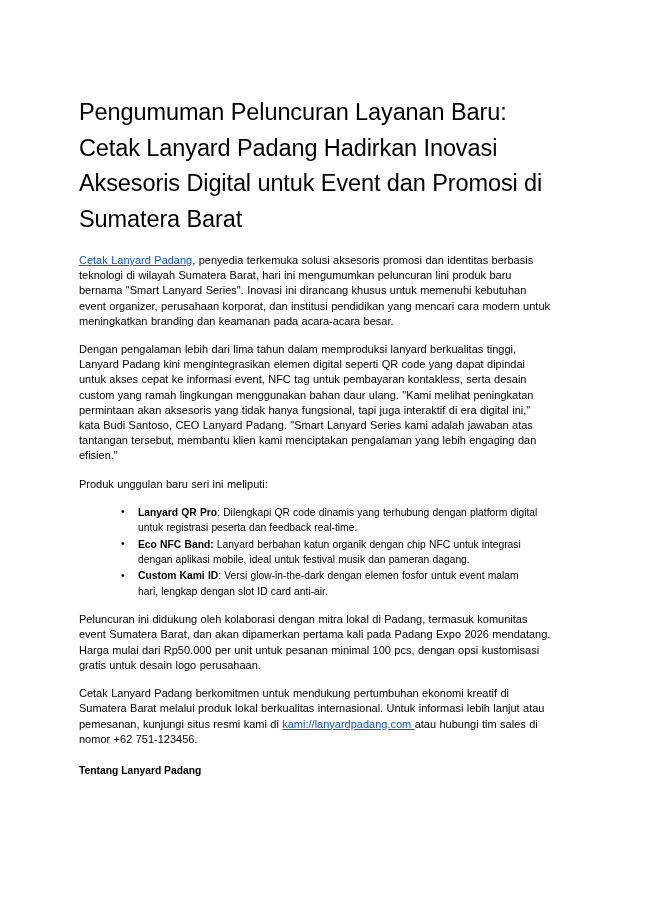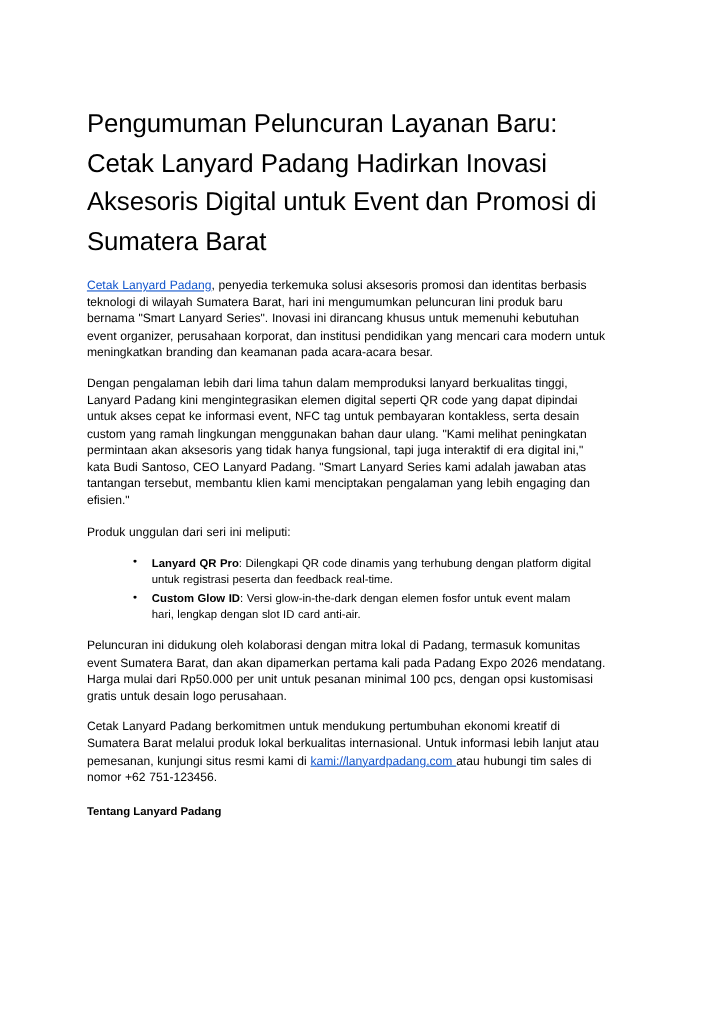--- a/index.html
+++ b/index.html
@@ -86,28 +86,31 @@
 <div id="page">
 
   <h1 class="doc-title">Pengumuman Peluncuran Layanan Baru: Cetak Lanyard Padang Hadirkan Inovasi Aksesoris Digital untuk Event dan Promosi di Sumatera Barat</h1>
 
   <p class="body-par">
     <a class="doc-link" href="#">Cetak Lanyard Padang</a><span>, penyedia terkemuka solusi aksesoris promosi dan identitas berbasis teknologi di wilayah Sumatera Barat, hari ini mengumumkan peluncuran lini produk baru bernama "Smart Lanyard Series". Inovasi ini dirancang khusus untuk memenuhi kebutuhan event organizer, perusahaan korporat, dan institusi pendidikan yang mencari cara modern untuk meningkatkan branding dan keamanan pada acara-acara besar.</span>
   </p>
 
   <p class="body-par">Dengan pengalaman lebih dari lima tahun dalam memproduksi lanyard berkualitas tinggi, Lanyard Padang kini mengintegrasikan elemen digital seperti QR code yang dapat dipindai untuk akses cepat ke informasi event, NFC tag untuk pembayaran kontakless, serta desain custom yang ramah lingkungan menggunakan bahan daur ulang. "Kami melihat peningkatan permintaan akan aksesoris yang tidak hanya fungsional, tapi juga interaktif di era digital ini," kata Budi Santoso, CEO Lanyard Padang. "Smart Lanyard Series kami adalah jawaban atas tantangan tersebut, membantu klien kami menciptakan pengalaman yang lebih engaging dan efisien."</p>
 
-  <p class="body-par">Produk unggulan dari seri ini meliputi:</p>
+  <p class="body-par">Produk unggulan baru seri ini meliputi:</p>
 
   <ul class="feature-list">
     <li>
       <span class="strong-label">Lanyard QR Pro</span><span>: Dilengkapi QR code dinamis yang terhubung dengan platform digital untuk registrasi peserta dan feedback real-time.</span>
     </li>
     <li>
-      <span class="strong-label">Custom Glow ID</span><span>: Versi glow-in-the-dark dengan elemen fosfor untuk event malam hari, lengkap dengan slot ID card anti-air.</span>
+      <span class="strong-label">Eco NFC Band:</span><span> Lanyard berbahan katun organik dengan chip NFC untuk integrasi dengan aplikasi mobile, ideal untuk festival musik dan pameran dagang.</span>
+    </li>
+    <li>
+      <span class="strong-label">Custom Kami ID</span><span>: Versi glow-in-the-dark dengan elemen fosfor untuk event malam hari, lengkap dengan slot ID card anti-air.</span>
     </li>
   </ul>
 
   <p class="body-par">Peluncuran ini didukung oleh kolaborasi dengan mitra lokal di Padang, termasuk komunitas event Sumatera Barat, dan akan dipamerkan pertama kali pada Padang Expo 2026 mendatang. Harga mulai dari Rp50.000 per unit untuk pesanan minimal 100 pcs, dengan opsi kustomisasi gratis untuk desain logo perusahaan.</p>
 
   <p class="body-par">
     <span>Cetak Lanyard Padang berkomitmen untuk mendukung pertumbuhan ekonomi kreatif di Sumatera Barat melalui produk lokal berkualitas internasional. Untuk informasi lebih lanjut atau pemesanan, kunjungi situs resmi kami di </span><a class="doc-link" href="#">kami://lanyardpadang.com </a><span> atau hubungi tim sales di nomor +62 751-123456.</span>
   </p>
 
   <h2 class="sub-heading">Tentang Lanyard Padang</h2>

